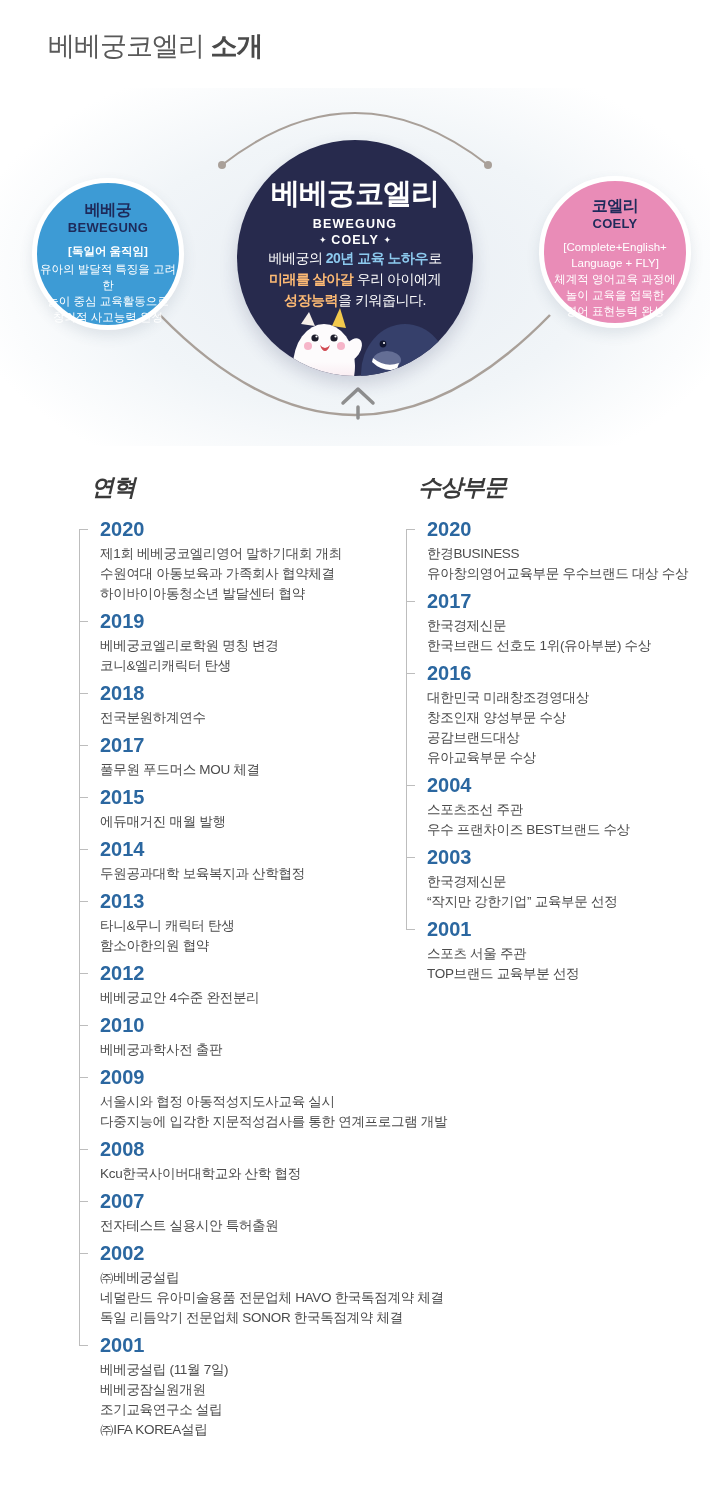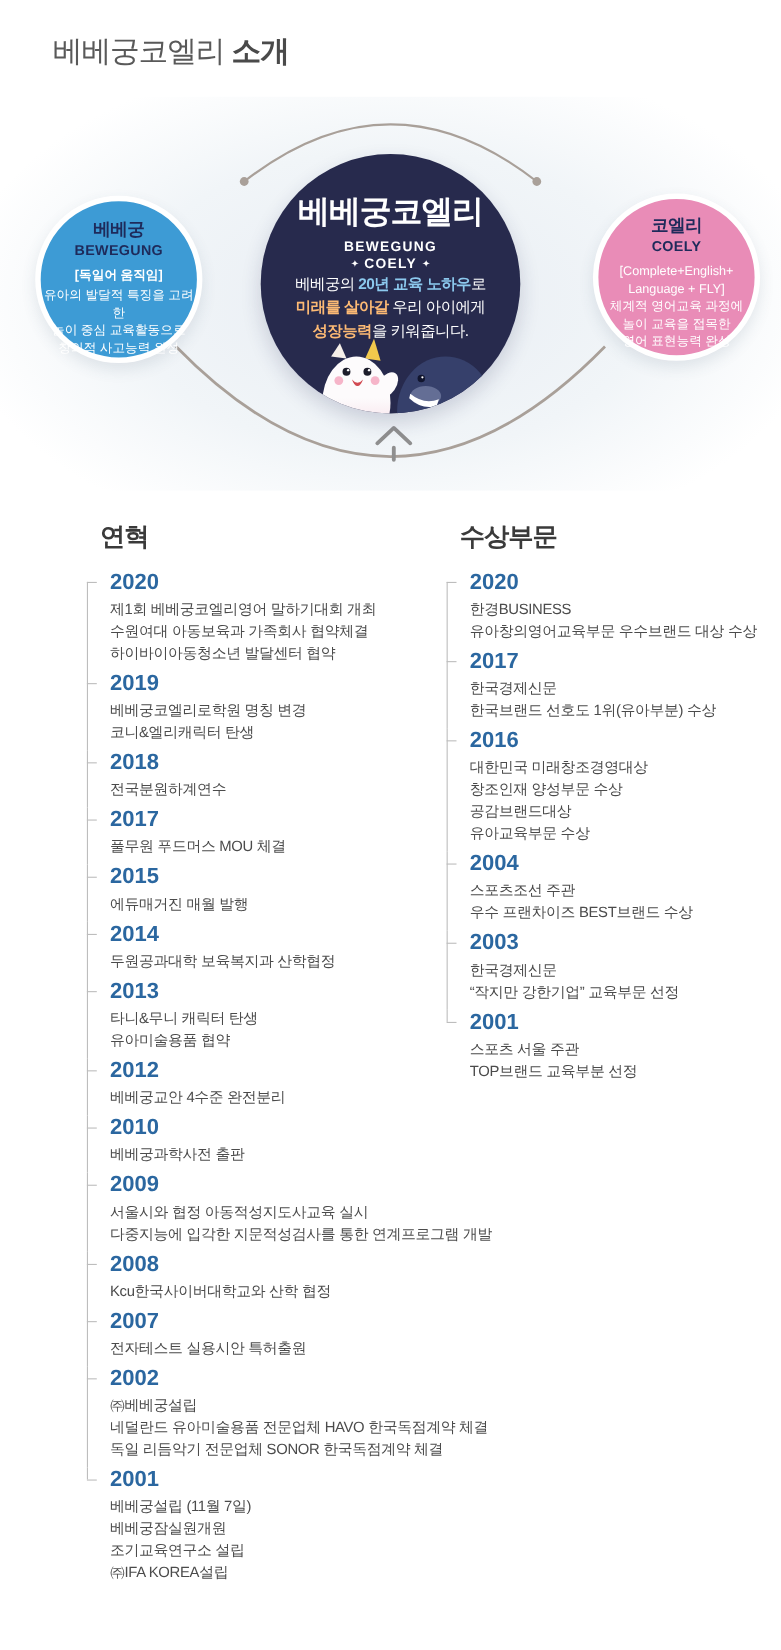--- a/index.html
+++ b/index.html
@@ -52,21 +52,21 @@
   .navy-sub .star { font-size:9px; vertical-align:1px; letter-spacing:0; }
   .navy-desc { margin-top:0; font-size:14px; line-height:21px; color:#ffffff; letter-spacing:-0.5px; }
   .hl-blue { color:#8cc9ee; font-weight:700; }
   .hl-pink { color:#fdba74; font-weight:700; }
   .mascots { position:absolute; left:0; bottom:-2px; width:236px; height:104px; }
 
   
   .timelines { display:flex; margin-top:26px; padding-left:76px; }
   .col-history { width:327px; flex:none; }
   .col-awards  { flex:1; min-width:0; }
-  .tl-heading { font-size:23px; line-height:30px; font-weight:800; color:#3a3a3a; margin:0 0 16px 15px; letter-spacing:-1px; }
+  .tl-heading { font-size:23px; line-height:30px; font-weight:800; color:#3a3a3a; margin:0 0 16px 15px; letter-spacing:-1px;font-style:italic; }
 
   .tl-item { position:relative; padding:0 0 6px 24px; }
   .tl-item::before { content:""; position:absolute; left:3px; top:0; bottom:0; width:1px; background:#bdbdbd; }
   .tl-item::after  { content:""; position:absolute; left:3px; top:11px; width:9px; height:1px; background:#bdbdbd; }
   .tl-item:first-child::before { top:11px; }
   .tl-item:last-child::before  { bottom:auto; height:11px; }
   .tl-year { font-size:20px; line-height:22px; font-weight:700; color:#2b67a0; letter-spacing:0; }
   .tl-entries { margin-top:4px; }
   .tl-text { font-size:13.5px; line-height:20px; color:#4b4b4b; white-space:nowrap; letter-spacing:-0.3px; }
 </style>
@@ -210,21 +210,21 @@
     <div class="tl-year">2014</div>
     <div class="tl-entries">
               <div class="tl-text">두원공과대학 보육복지과 산학협정</div>
             </div>
   </div>
 
   <div class="tl-item">
     <div class="tl-year">2013</div>
     <div class="tl-entries">
               <div class="tl-text">타니&amp;무니 캐릭터 탄생</div>
-              <div class="tl-text">유아미술용품 협약</div>
+              <div class="tl-text">함소아한의원 협약</div>
             </div>
   </div>
 
   <div class="tl-item">
     <div class="tl-year">2012</div>
     <div class="tl-entries">
               <div class="tl-text">베베궁교안 4수준 완전분리</div>
             </div>
   </div>
 

